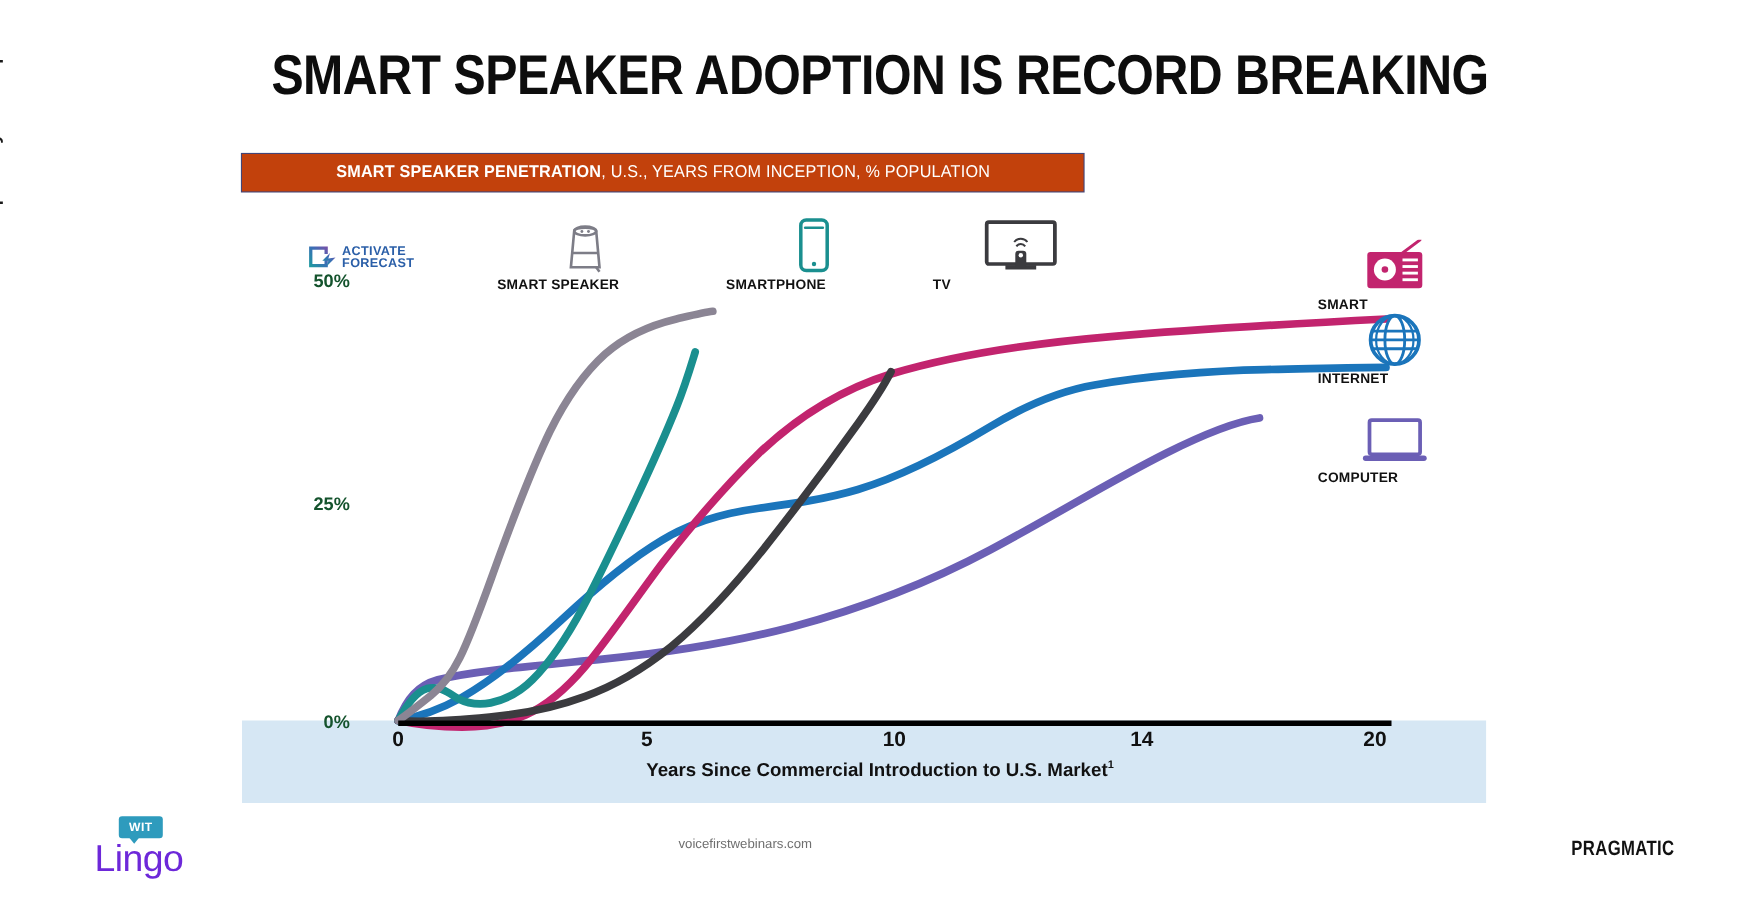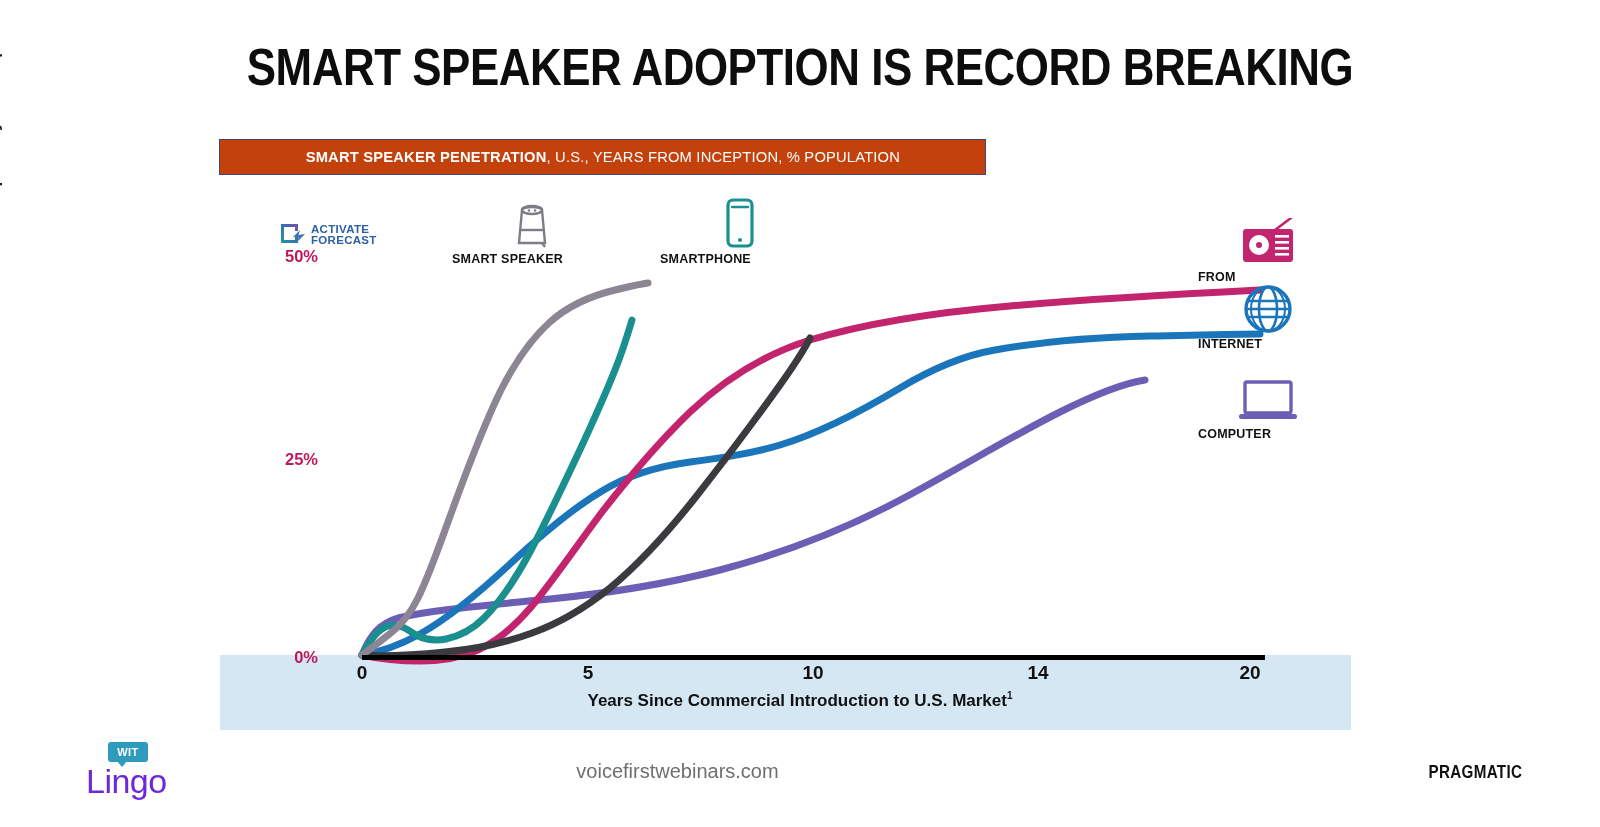--- a/index.html
+++ b/index.html
@@ -51,21 +51,21 @@
   .plot svg{display:block;}
 
   
   .ylabel{
     position:absolute;left:-16px;top:285px;width:360px;
     transform:rotate(-90deg);transform-origin:left top;
     font-size:17px;font-weight:bold;color:#1a1a1a;letter-spacing:-0.1px;
     white-space:nowrap;
   }
   .ytick{
-    position:absolute;right:0;font-size:16.5px;font-weight:bold;color:#be185d;
+    position:absolute;right:0;font-size:16.5px;font-weight:bold;color:#14532d;
     text-align:right;width:60px;
   }
   .yt-50{top:247px;left:258px;}
   .yt-25{top:450px;left:258px;}
   .yt-0{top:648px;left:258px;}
 
   
   .xaxis-line{
     position:absolute;left:362px;top:655px;width:903px;height:5px;background:#000;
   }
@@ -91,21 +91,21 @@
   #dev-smart-speaker{left:452px;top:196px;width:160px;}
   #dev-smartphone{left:660px;top:196px;width:160px;}
   #dev-tv{left:848px;top:196px;width:160px;}
   #dev-radio{left:1198px;top:214px;width:140px;}
   #dev-internet{left:1198px;top:281px;width:140px;}
   #dev-computer{left:1198px;top:371px;width:140px;}
 
   
   .footer-center{
     position:absolute;left:0;top:760px;width:1355px;text-align:center;
-    font-size:20px;color:#6f6f6f;
+    font-size:12px;color:#6f6f6f;
   }
   .footer-right{
     position:absolute;right:78px;top:761px;
     font-size:19px;font-weight:bold;color:#111;letter-spacing:.4px;
     font-family:"Liberation Sans Narrow","Liberation Sans",sans-serif;
     transform:scaleX(0.8);transform-origin:right top;
   }
   .wit-logo{position:absolute;left:86px;top:742px;}
   .wit-badge{
     width:40px;height:20px;background:#2e9bbd;border-radius:3px;
@@ -218,35 +218,48 @@
       <svg width="36" height="54" viewBox="0 0 36 54">
         <rect x="6" y="4" width="24" height="46" rx="5" fill="none" stroke="#1a8f8f" stroke-width="3.2"></rect>
         <path d="M10 11 H26" stroke="#1a8f8f" stroke-width="2.4" stroke-linecap="round"></path>
         <circle cx="18" cy="44" r="2" fill="#1a8f8f"></circle>
         <rect x="10" y="15" width="16" height="25" fill="none" stroke="#1a8f8f" stroke-width="0"></rect>
       </svg>
     </div>
     <div class="dev-label">SMARTPHONE</div>
   </div>
 
+  <div class="dev" id="dev-tv">
+    <div class="dev-icon">
+      <svg width="72" height="54" viewBox="0 0 72 54">
+        <rect x="5" y="6" width="62" height="38" rx="2" fill="none" stroke="#3b3b3f" stroke-width="3.4"></rect>
+        <rect x="22" y="45" width="28" height="4" fill="#3b3b3f"></rect>
+        <rect x="31" y="32" width="10" height="16" rx="3" fill="#3b3b3f"></rect>
+        <circle cx="36" cy="36" r="2" fill="#ffffff"></circle>
+        <path d="M32 28 C34 25 38 25 40 28" fill="none" stroke="#3b3b3f" stroke-width="1.8"></path>
+        <path d="M30 24 C33 20 39 20 42 24" fill="none" stroke="#3b3b3f" stroke-width="1.8"></path>
+      </svg>
+    </div>
+    <div class="dev-label">TV</div>
+  </div>
 
   <div class="dev" id="dev-radio">
     <div class="dev-icon">
       <svg width="66" height="50" viewBox="0 0 66 50">
         <path d="M40 12 L56 0" stroke="#c2246e" stroke-width="2.6" stroke-linecap="round"></path>
         <rect x="8" y="11" width="50" height="33" rx="3" fill="#c2246e"></rect>
         <circle cx="24" cy="27" r="10" fill="#ffffff"></circle>
         <circle cx="24" cy="27" r="3" fill="#c2246e"></circle>
         <rect x="40" y="17" width="14" height="2.6" fill="#ffffff"></rect>
         <rect x="40" y="23" width="14" height="2.6" fill="#ffffff"></rect>
         <rect x="40" y="29" width="14" height="2.6" fill="#ffffff"></rect>
         <rect x="40" y="35" width="14" height="2.6" fill="#ffffff"></rect>
       </svg>
     </div>
-    <div class="dev-label">FROM</div>
+    <div class="dev-label">SMART</div>
   </div>
 
   <div class="dev" id="dev-computer">
     <div class="dev-icon">
       <svg width="64" height="50" viewBox="0 0 64 50">
         <rect x="9" y="7" width="46" height="31" rx="2" fill="none" stroke="#6b5fb5" stroke-width="3.4"></rect>
         <rect x="3" y="39" width="58" height="5" rx="2.5" fill="#6b5fb5"></rect>
       </svg>
     </div>
     <div class="dev-label">COMPUTER</div>

